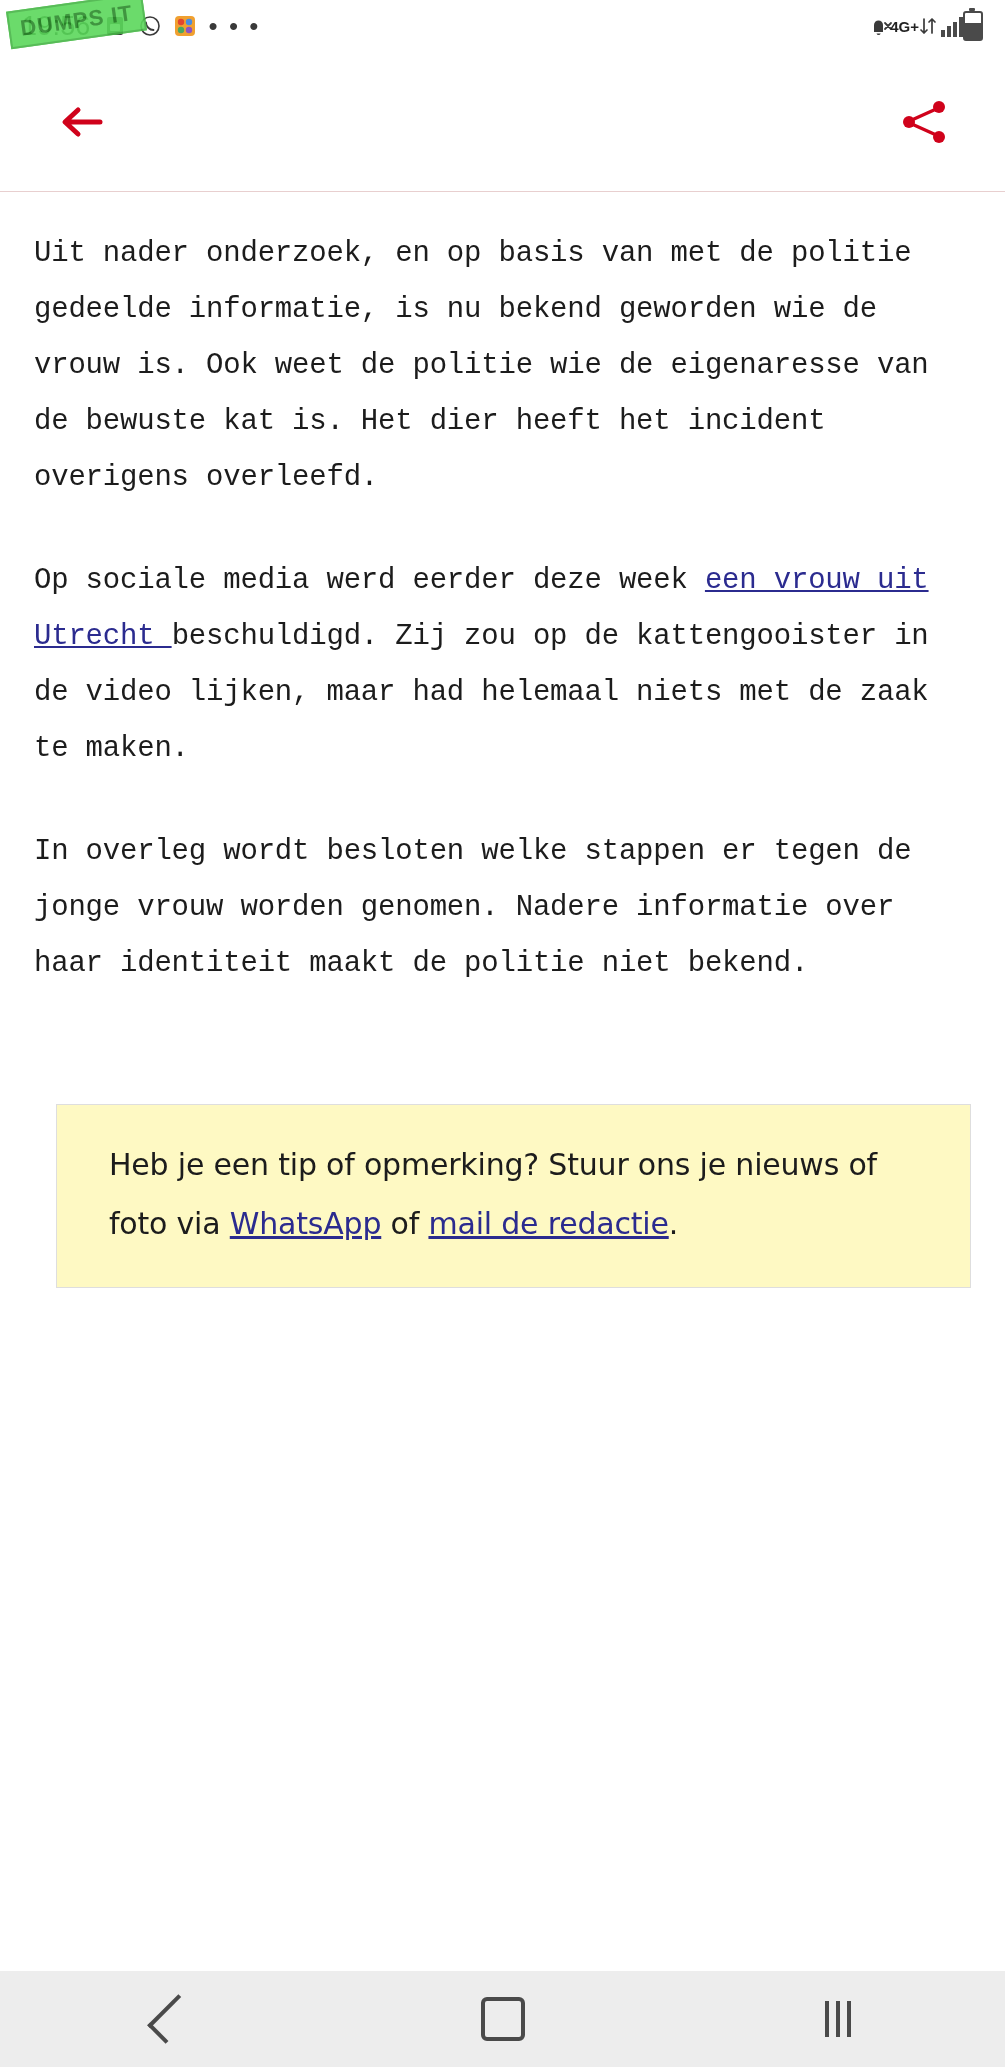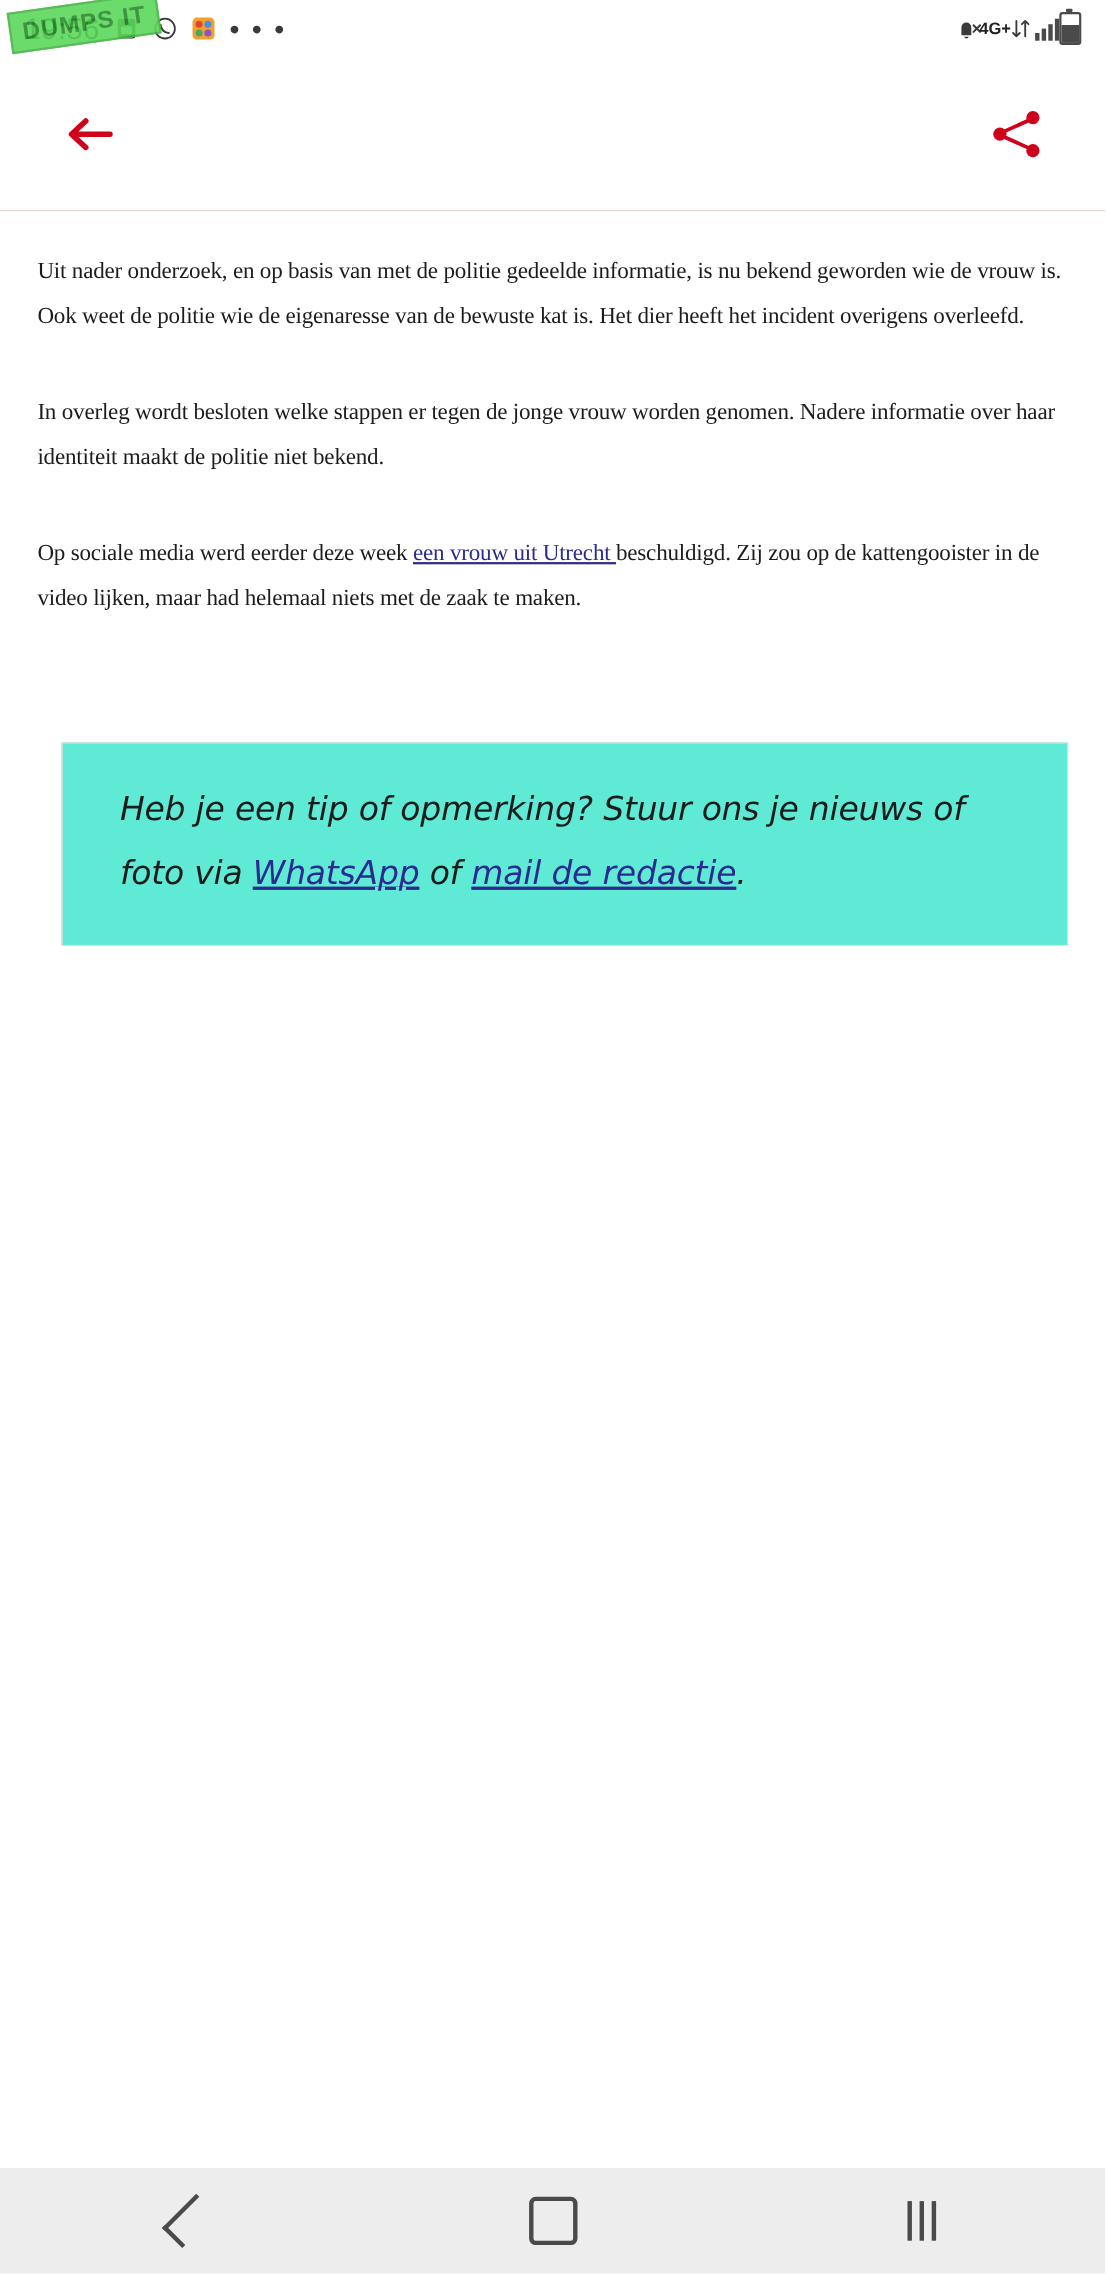--- a/index.html
+++ b/index.html
@@ -160,44 +160,43 @@
     cursor: pointer;
   }
 
   
   .article {
     padding: 34px 34px 0 34px;
     box-sizing: border-box;
   }
   .article p {
     margin: 0 4px 47px 0;
-    font-family: Liberation Serif, serif;
-    font-size: 21px;
+    font-family: Liberation Mono, monospace;
+    font-size: 29px;
     line-height: 1.93;
     color: #1c1c1c;
     letter-spacing: -0.2px;
   }
   .article a {
     color: #2b2b8f;
     text-decoration: underline;
   }
 
   
   .tipbox {
     margin: 112px 34px 0 56px;
-    background: #5eead4;
+    background: #fef9c3;
     border: 1px solid #dedede;
     padding: 30px 34px 34px 52px;
     box-sizing: border-box;
     font-family: "DejaVu Sans", sans-serif;
     font-size: 30px;
     line-height: 1.98;
     color: #1c1c1c;
     letter-spacing: -0.2px;
-    font-style: italic;
   }
   .tipbox a {
     color: #2b2b8f;
     text-decoration: underline;
   }
 
   
   .navbar {
     position: absolute;
     left: 0;
@@ -312,22 +311,22 @@
       <circle cx="44" cy="14" r="6" fill="#d0021b"></circle>
       <circle cx="14" cy="29" r="6" fill="#d0021b"></circle>
       <circle cx="44" cy="44" r="6" fill="#d0021b"></circle>
       <path d="M19 26l20-9M19 32l20 9" stroke="#d0021b" stroke-width="3.4" fill="none" stroke-linecap="round"></path>
     </svg>
   </div>
 </div>
 
 <div class="article">
   <p id="para-0"><span>Uit nader onderzoek, en op basis van met de politie gedeelde informatie, is nu bekend geworden wie de vrouw is. Ook weet de politie wie de eigenaresse van de bewuste kat is. Het dier heeft het incident overigens overleefd.</span></p>
+  <p id="para-2"><span>Op sociale media werd eerder deze week </span><a href="#">een vrouw uit Utrecht </a><span>beschuldigd. Zij zou op de kattengooister in de video lijken, maar had helemaal niets met de zaak te maken.</span></p>
   <p id="para-1"><span>In overleg wordt besloten welke stappen er tegen de jonge vrouw worden genomen. Nadere informatie over haar identiteit maakt de politie niet bekend.</span></p>
-  <p id="para-2"><span>Op sociale media werd eerder deze week </span><a href="#">een vrouw uit Utrecht </a><span>beschuldigd. Zij zou op de kattengooister in de video lijken, maar had helemaal niets met de zaak te maken.</span></p>
 </div>
 
 <div class="tipbox" id="tipbox"><span>Heb je een tip of opmerking? Stuur ons je nieuws of foto via </span><a href="#">WhatsApp</a><span> of </span><a href="#">mail de redactie</a><span>.</span></div>
 
 <div class="navbar">
   <div class="nav-btn">
       <div class="nav-back"></div>
     </div>
   <div class="nav-btn">
       <div class="nav-home"></div>

